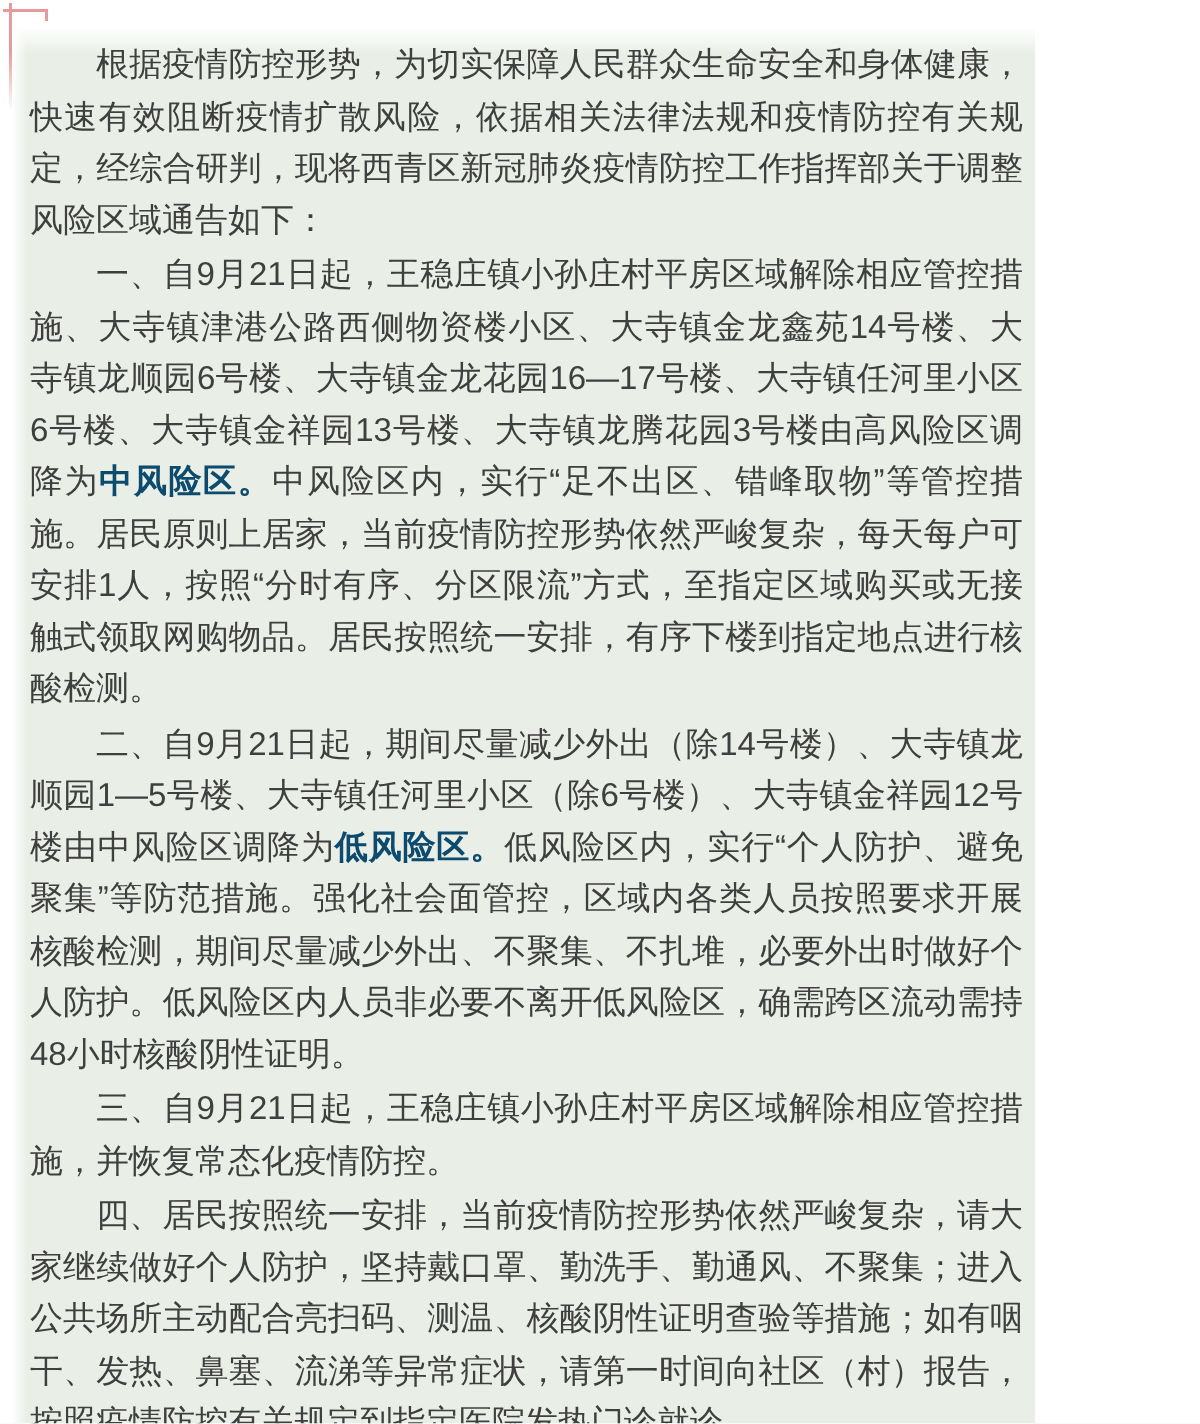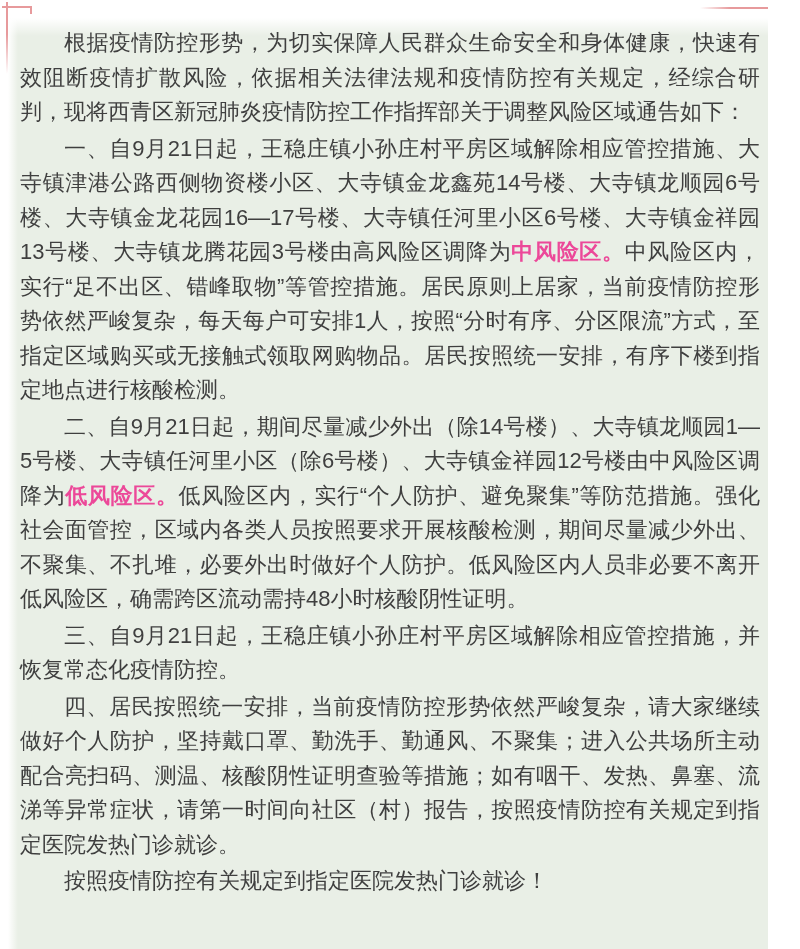--- a/index.html
+++ b/index.html
@@ -1,18 +1,18 @@
 <!DOCTYPE html>
 <html><head>
 <meta charset="utf-8">
 <style>
   html, body { margin: 0; padding: 0; background: #ffffff; }
   .page {
     position: relative;
-    width: 768px;
+    width: 690px;
     height: 949px;
     background: #ffffff;
     overflow: hidden;
     font-family: "Liberation Sans", "DejaVu Sans", sans-serif;
   }
   
   .sheet {
     position: absolute;
     left: 8px;
     top: 18px;
@@ -52,21 +52,21 @@
     font-size: 22px;
     line-height: 34.5px;
     text-align: justify;
   }
   .para {
     margin: 0;
     text-indent: 2em;
   }
   .para + .para { margin-top: 2px; }
   .hl {
-    color: #ec4899;
+    color: #0c4a6e;
     font-weight: bold;
   }
   .signature {
     margin-top: 7px;
     text-align: right;
     padding-right: 18px;
   }
   .signature div { text-indent: 0; }
 </style>
 </head>

